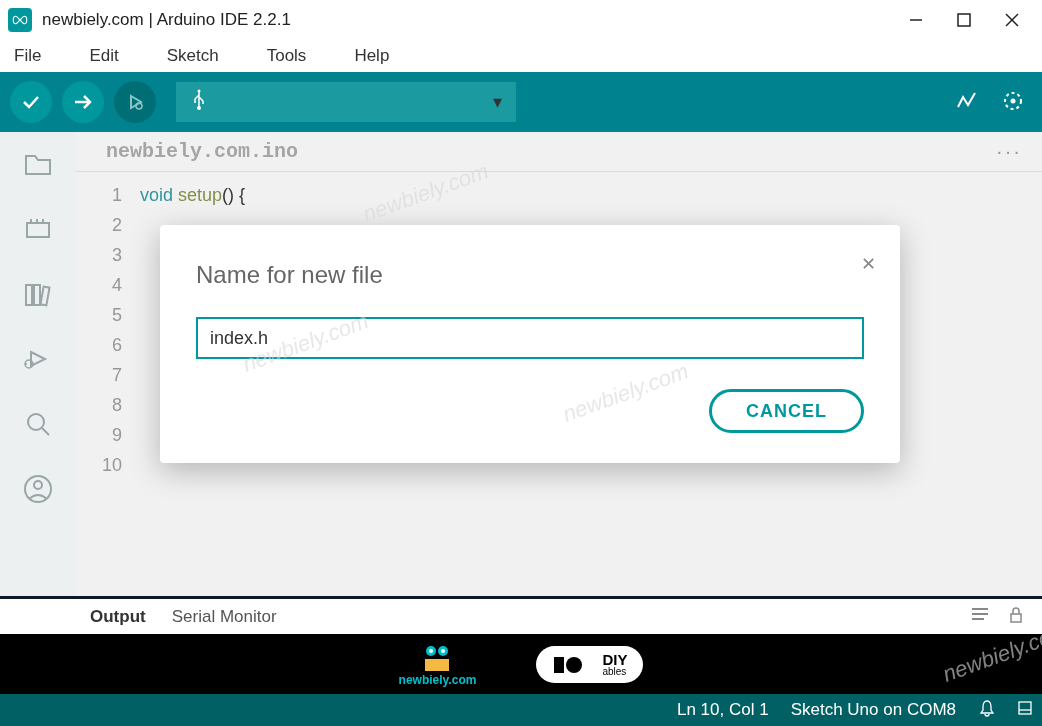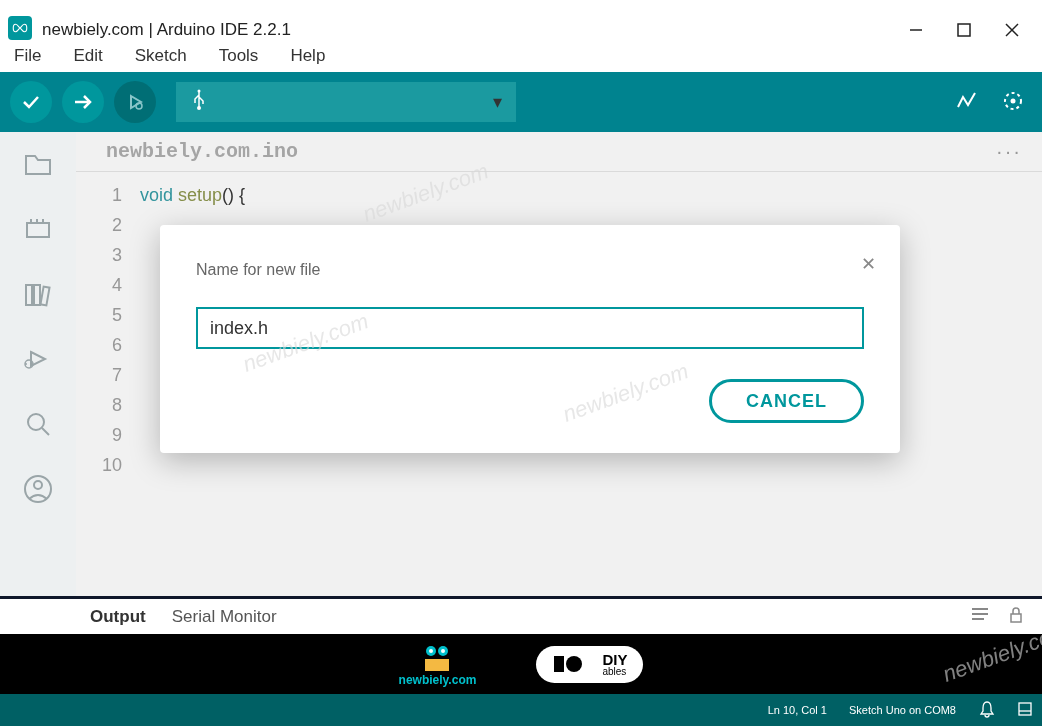--- a/index.html
+++ b/index.html
@@ -1,27 +1,27 @@
 <!DOCTYPE html>
 <html><head>
 <meta charset="utf-8">
 <style>
 * { margin: 0; padding: 0; box-sizing: border-box; font-family: "Segoe UI", Arial, sans-serif; }
 body { width: 1042px; height: 726px; background: #fff; position: relative; overflow: hidden; }
 
 
-.titlebar { height: 40px; display: flex; align-items: flex-end; padding: 0 8px; background: #fff; }
+.titlebar { height: 40px; display: flex; align-items: center; padding: 0 8px; background: #fff; }
 .titlebar .app-icon { width: 24px; height: 24px; background: #00979d; border-radius: 4px; display: flex; align-items: center; justify-content: center; margin-right: 10px; }
 .titlebar .app-icon svg { width: 18px; height: 10px; }
 .titlebar .title { font-size: 17px; color: #222; flex: 1; }
 .titlebar .win-controls { display: flex; gap: 28px; margin-right: 12px; }
 .titlebar .win-btn { width: 20px; height: 20px; display: flex; align-items: center; justify-content: center; color: #222; }
 
 
-.menubar { height: 32px; display: flex; align-items: center; padding: 0 8px; gap: 20px; background: #fff; }
+.menubar { height: 32px; display: flex; align-items: center; padding: 0 8px; gap: 36px; background: #fff; }
 .menubar .menu-item { font-size: 17px; color: #333; padding: 2px 6px; cursor: pointer; }
 
 
 .toolbar { height: 60px; background: #00838f; display: flex; align-items: center; padding: 0 10px; gap: 10px; }
 .toolbar .round-btn { width: 42px; height: 42px; border-radius: 50%; background: #00979d; display: flex; align-items: center; justify-content: center; color: #fff; }
 .toolbar .board-select { flex: 0 0 340px; height: 40px; background: #1b9aa0; border: none; display: flex; align-items: center; padding: 0 14px; color: #fff; font-size: 18px; justify-content: space-between; margin-left: 10px; }
 .toolbar .spacer { flex: 1; }
 .toolbar .right-icon { width: 36px; height: 36px; display: flex; align-items: center; justify-content: center; color: #fff; }
 
 
@@ -43,29 +43,29 @@
 
 
 .output-tabs { height: 38px; background: #fff; display: flex; align-items: center; padding: 0 0 0 90px; gap: 26px; border-top: 3px solid #0f172a; position: relative; }
 .output-tabs .otab { font-size: 17px; color: #555; }
 .output-tabs .otab.active { font-weight: 600; color: #333; }
 .output-tabs .oright { position: absolute; right: 18px; display: flex; gap: 18px; color: #888; }
 
 
 .blackstrip { height: 60px; background: #000; display: flex; align-items: center; justify-content: center; gap: 60px; }
 .logo1 { display: flex; flex-direction: column; align-items: center; color: #00c0cc; font-size: 12px; font-weight: 600; }
-.logo2 { background: #fff; border-radius: 20px; padding: 6px 16px; display: flex; align-items: flex-start; gap: 20px; }
-
-
-.statusbar { height: 32px; background: #006064; color: #fff; display: flex; align-items: center; justify-content: flex-end; padding: 0 16px; gap: 22px; font-size: 11px; }
+.logo2 { background: #fff; border-radius: 20px; padding: 6px 16px; display: flex; align-items: flex-end; gap: 20px; }
+
+
+.statusbar { height: 32px; background: #006064; color: #fff; display: flex; align-items: center; justify-content: flex-end; padding: 0 16px; gap: 22px; font-size: 17px; }
 
 
 .overlay { position: absolute; top: 132px; left: 76px; right: 0; bottom: 130px; background: rgba(200,200,200,0.25); }
 .modal { position: absolute; top: 225px; left: 160px; width: 740px; background: #fff; border-radius: 4px; box-shadow: 0 8px 30px rgba(0,0,0,0.25); padding: 36px 36px 30px 36px; }
-.modal .modal-title { font-size: 16px; color: #666; margin-bottom: 28px; }
+.modal .modal-title { font-size: 24px; color: #666; margin-bottom: 28px; }
 .modal .modal-close { position: absolute; right: 24px; top: 28px; color: #888; font-size: 18px; cursor: pointer; }
 .modal input { width: 100%; height: 42px; border: 2px solid #00979d; padding: 0 12px; font-size: 18px; color: #333; outline: none; }
 .modal .btns { display: flex; justify-content: flex-end; gap: 24px; margin-top: 30px; align-items: flex-end; }
 .modal .btn { height: 44px; padding: 0 34px; border-radius: 22px; font-size: 18px; font-weight: 700; letter-spacing: 1px; cursor: pointer; border: none; }
 .modal .btn-cancel { background: #fff; color: #00979d; border: 3px solid #00979d; }
 .modal .btn-ok { background: #00838f; color: #fff; }
 
 
 .wm { position: absolute; color: #d8d8d8; font-size: 22px; font-style: italic; transform: rotate(-20deg); pointer-events: none; opacity: 0.6; }
 </style>

